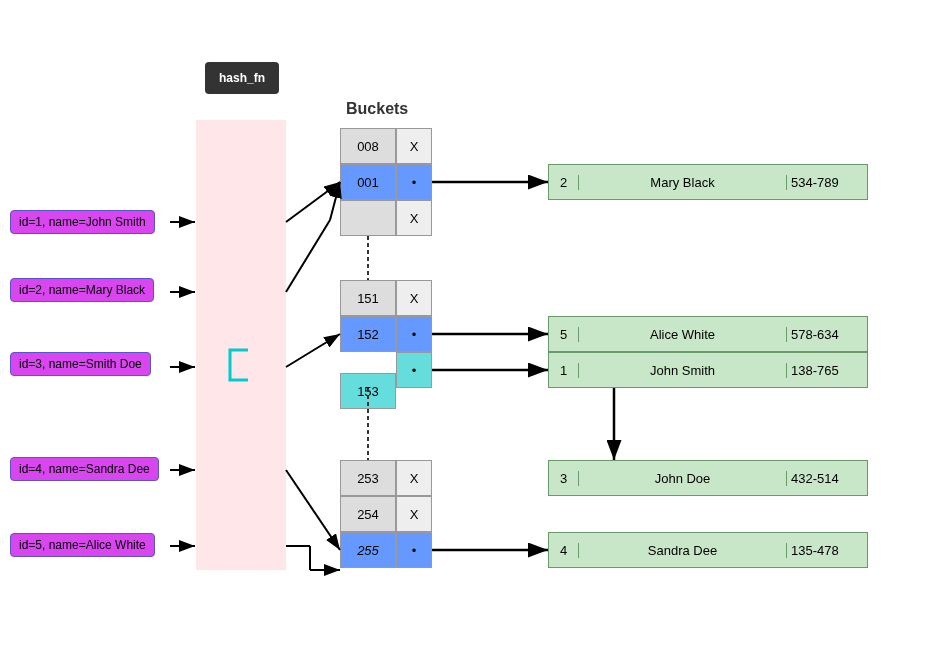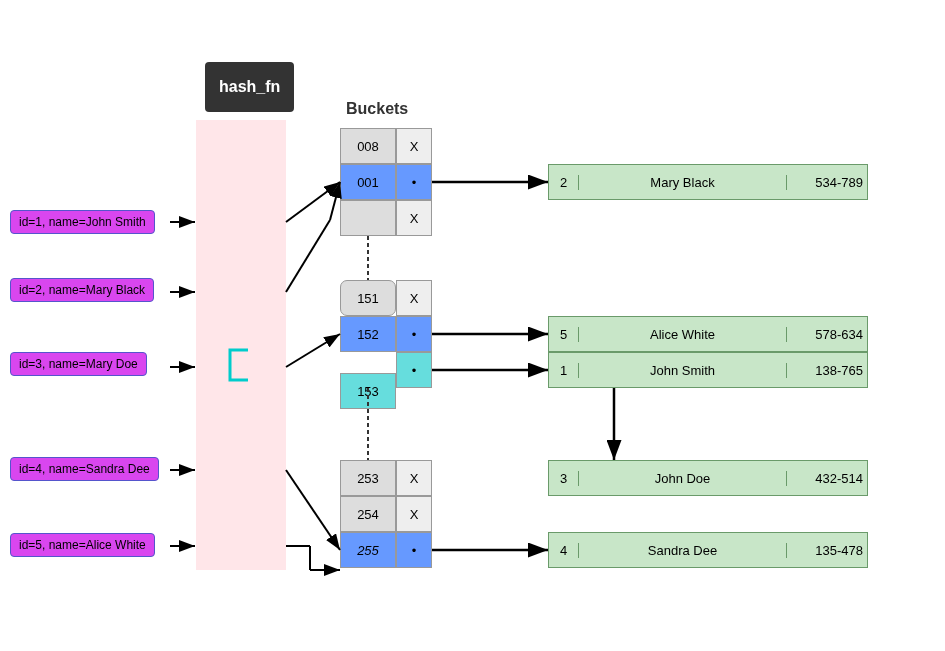--- a/index.html
+++ b/index.html
@@ -78,31 +78,31 @@
 
     .result-name {
       flex: 1;
       text-align: center;
       padding: 0 10px;
       border-right: 1.5px solid #6a9a6a;
     }
 
     .result-phone {
       width: 80px;
-      text-align: right;
+      text-align: left;
       padding: 0 4px;
     }
 
     .title-box {
       position: absolute;
       background: #333;
       color: #fff;
-      font-size: 16px;
+      font-size: 12px;
       font-weight: bold;
-      padding: 16px 14px;
+      padding: 9px 14px;
       border-radius: 4px;
     }
 
     .label-text {
       position: absolute;
       font-size: 16px;
       font-weight: bold;
       color: #333;
     }
 
@@ -119,29 +119,29 @@
 
 <div class="title-box" style="left:205px; top:62px;">
   <span>hash_fn</span>
 </div>
 <div class="label-text" style="left:346px; top:100px;">
   <span>Buckets</span>
 </div>
 
 <div class="node-label" style="top:210px; left:10px;">id=1, name=John Smith</div>
 <div class="node-label" style="top:278px; left:10px;">id=2, name=Mary Black</div>
-<div class="node-label" style="top:352px; left:10px;">id=3, name=Mary Doe</div>
+<div class="node-label" style="top:352px; left:10px;">id=3, name=Smith Doe</div>
 <div class="node-label" style="top:457px; left:10px;">id=4, name=Sandra Dee</div>
 <div class="node-label" style="top:533px; left:10px;">id=5, name=Alice White</div>
 
 <div class="bucket-cell" style="left:340px; top:128px; width:56px; height:36px;">008</div>
 <div class="bucket-cell active-blue" style="left:340px; top:164px; width:56px; height:36px;">001</div>
 <div class="bucket-cell" style="left:340px; top:200px; width:56px; height:36px;"></div>
 
-<div class="bucket-cell" style="left:340px; top:280px; width:56px; height:36px;border-radius:7px;">151</div>
+<div class="bucket-cell" style="left:340px; top:280px; width:56px; height:36px;">151</div>
 <div class="bucket-cell active-blue" style="left:340px; top:316px; width:56px; height:36px;">152</div>
 <div class="bucket-cell active-cyan" style="left:340px; top:373px; width:56px; height:36px;">153</div>
 
 <div class="bucket-cell" style="left:340px; top:460px; width:56px; height:36px;">253</div>
 <div class="bucket-cell" style="left:340px; top:496px; width:56px; height:36px;">254</div>
 <div class="bucket-cell active-blue" style="left:340px; top:532px; width:56px; height:36px;font-style:italic;">255</div>
 
 <div class="bucket-indicator" style="left:396px; top:128px; width:36px; height:36px;">X</div>
 <div class="bucket-indicator" style="left:396px; top:164px; width:36px; height:36px; background:#6699ff;">•</div>
 <div class="bucket-indicator" style="left:396px; top:200px; width:36px; height:36px;">X</div>

